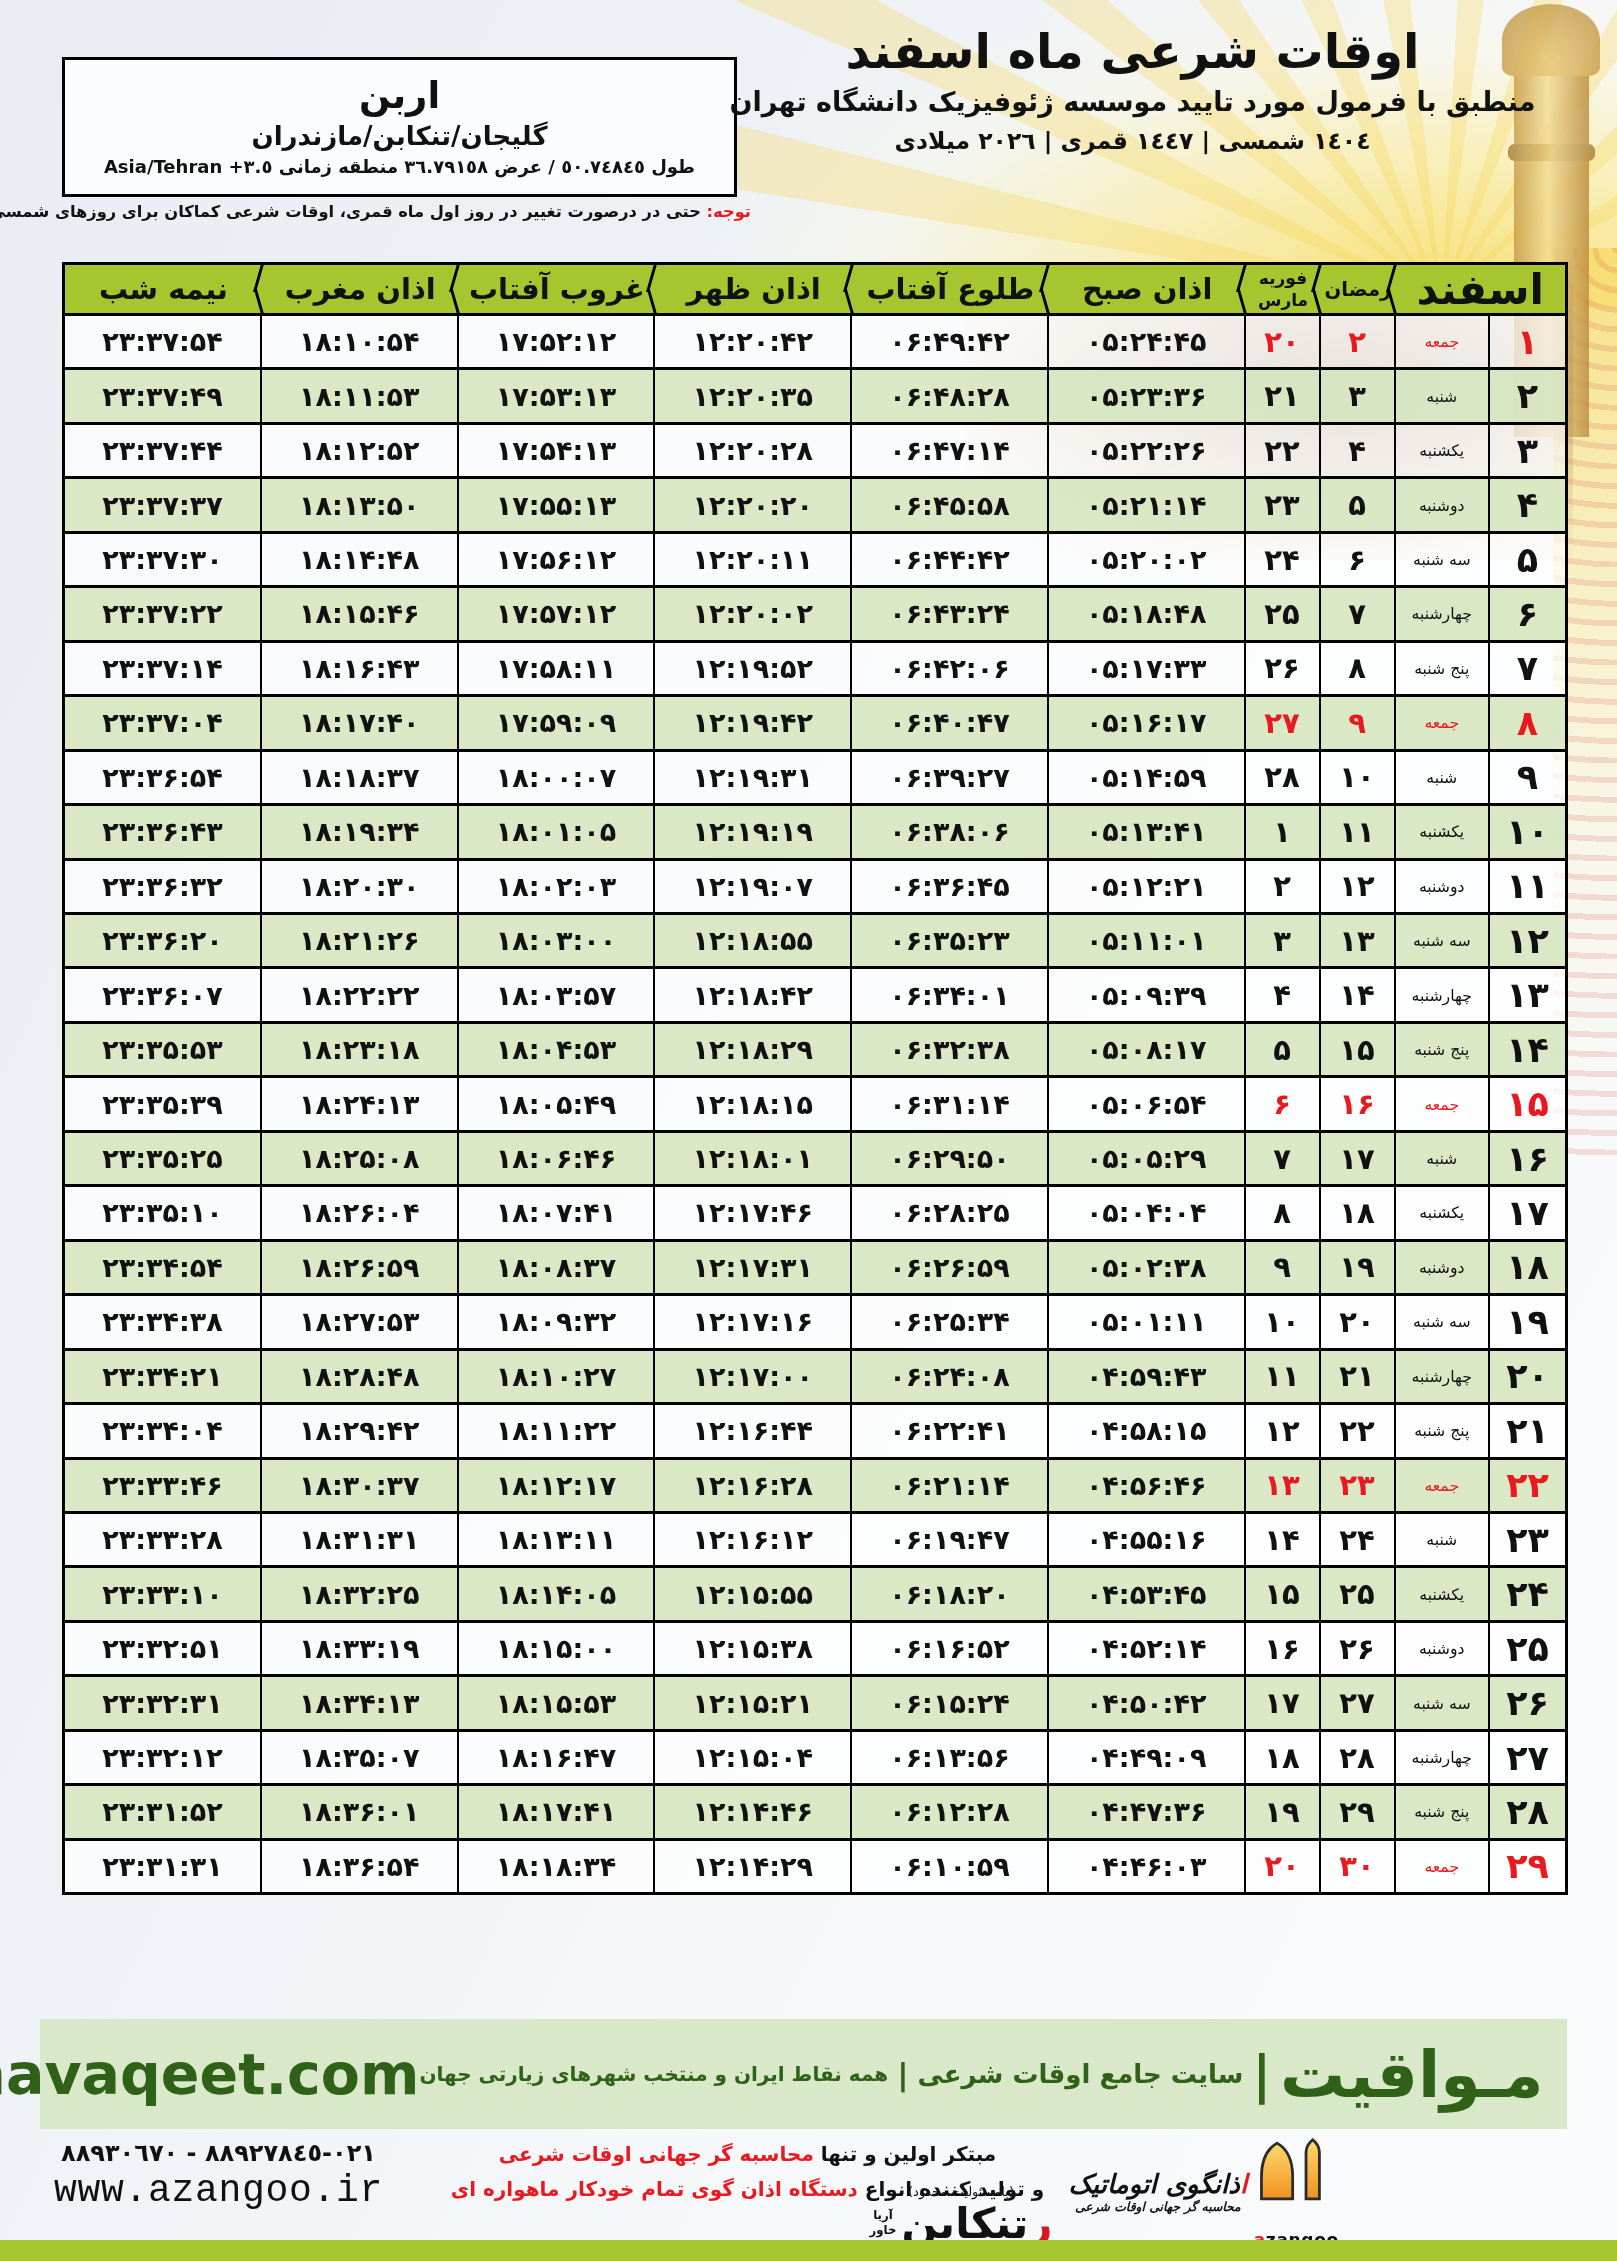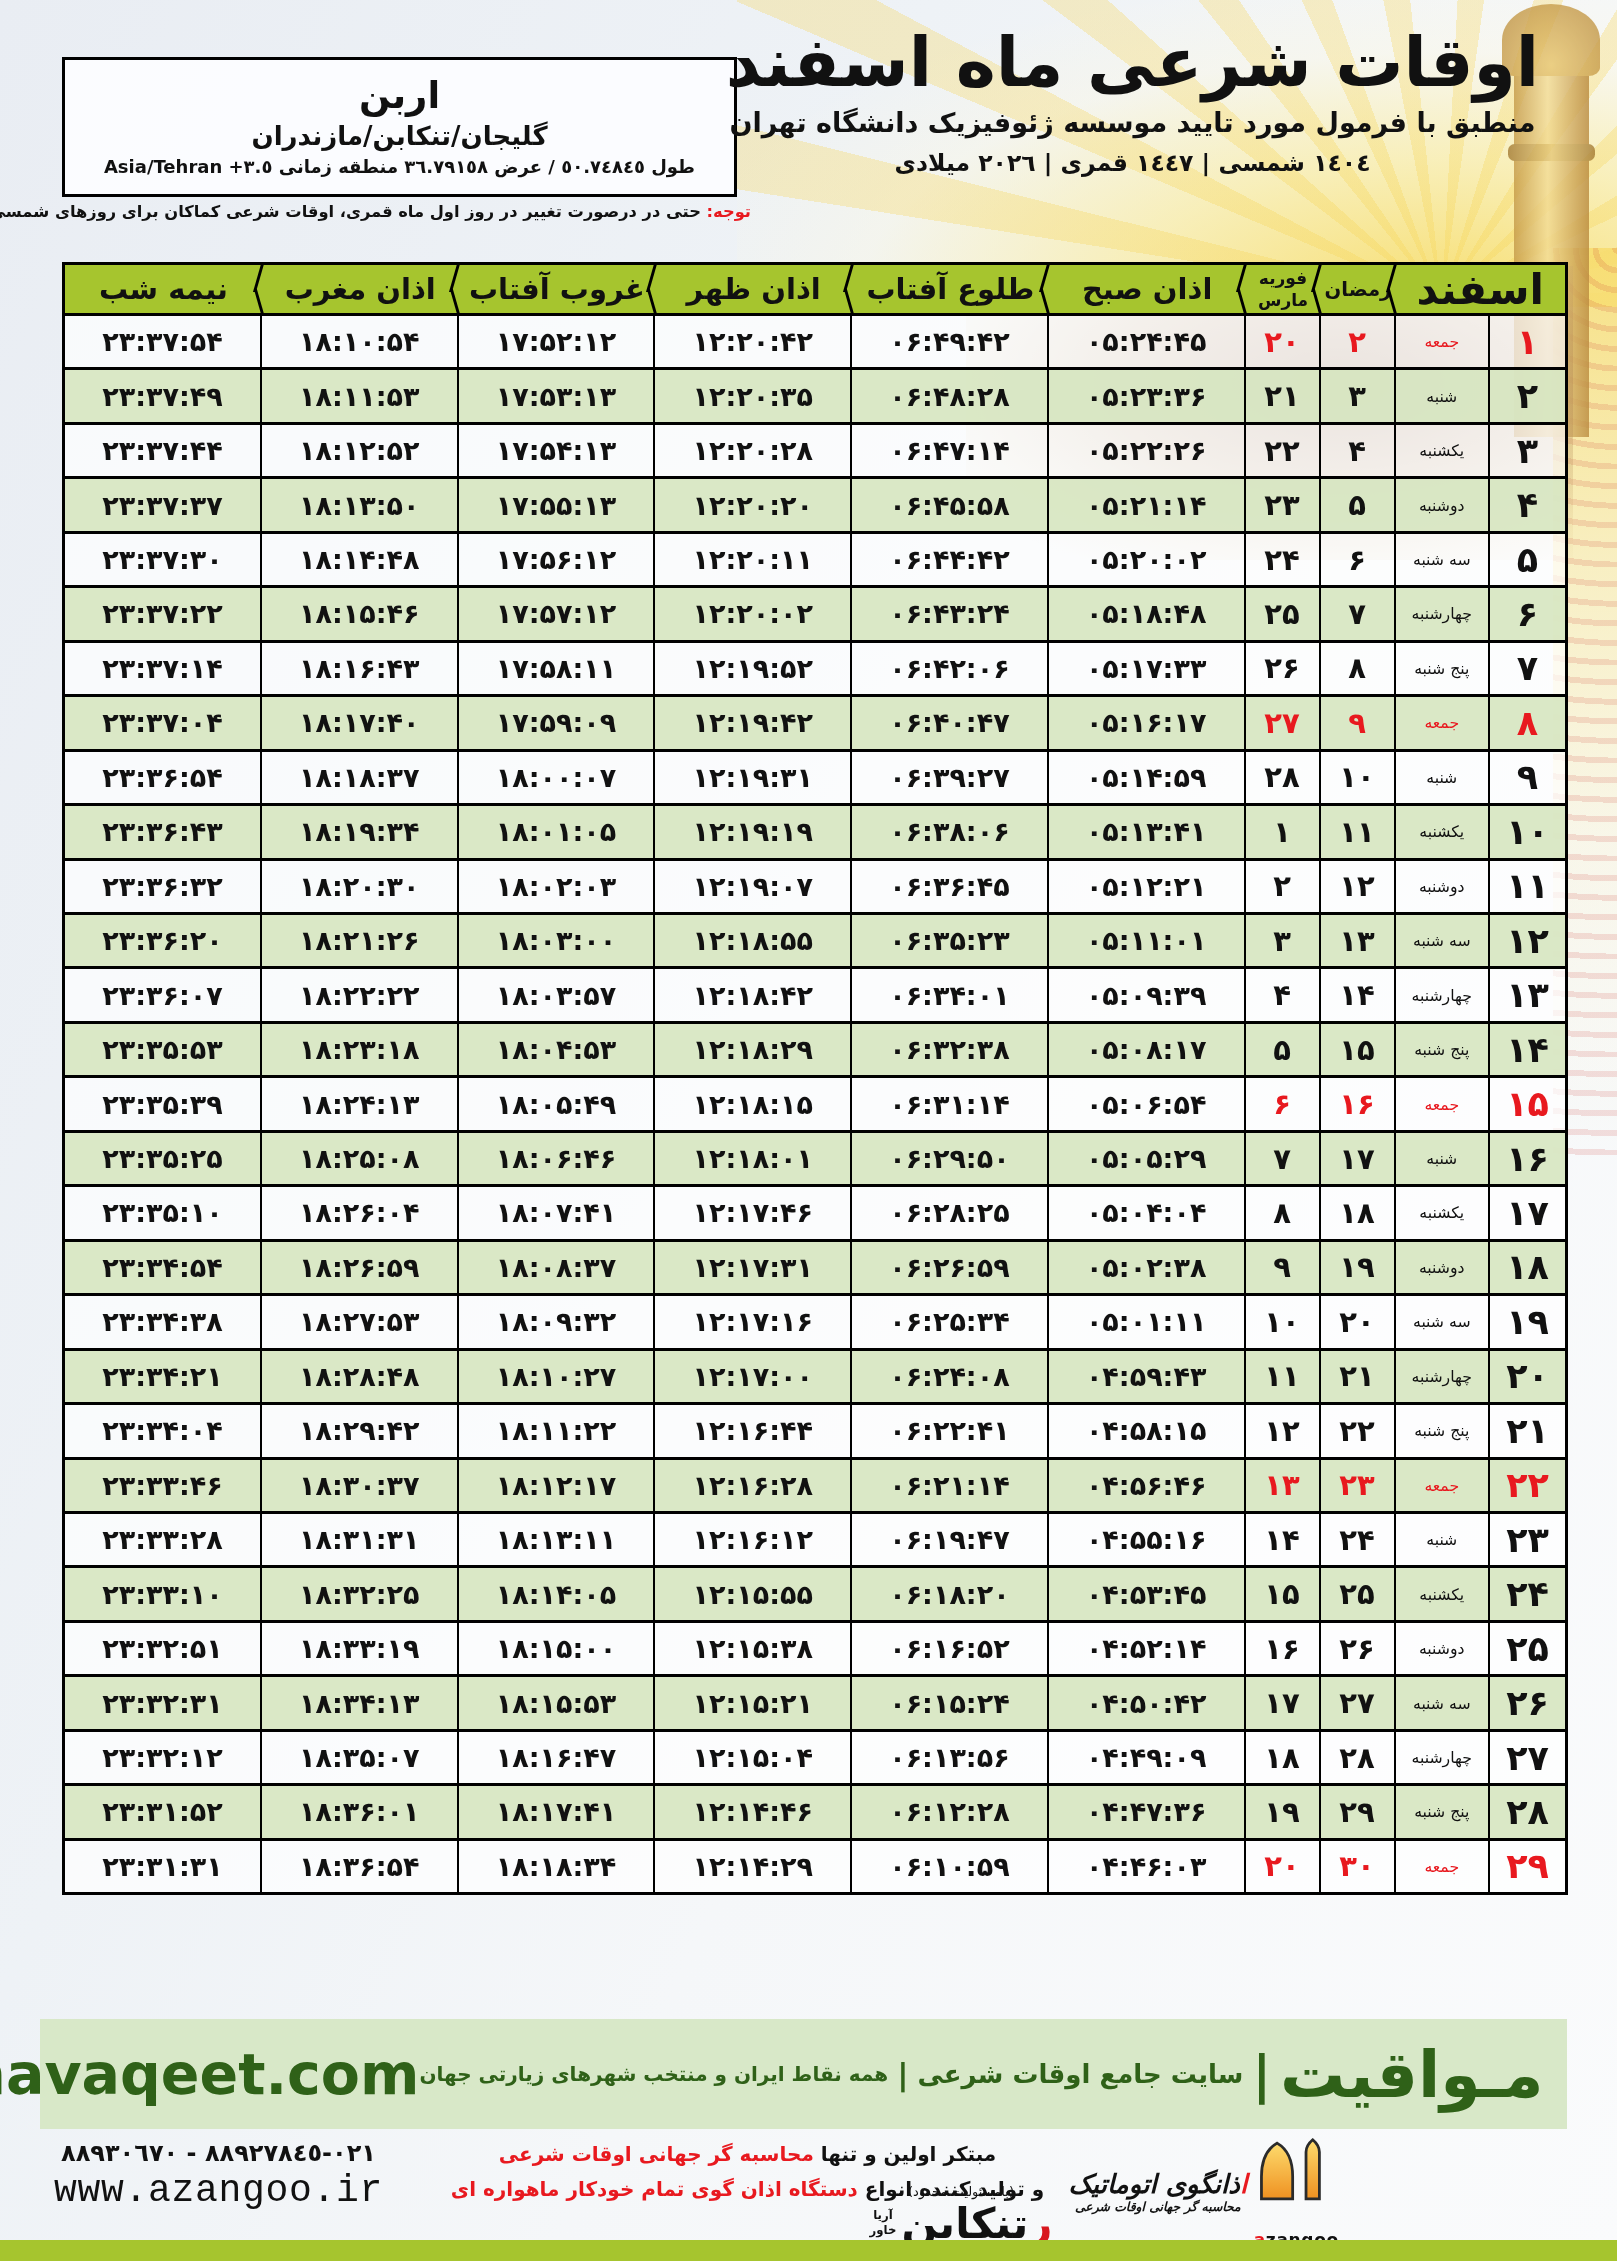--- a/index.html
+++ b/index.html
@@ -61,21 +61,21 @@
   .loc-coords .ltr{direction:ltr;unicode-bidi:isolate;}
   .note-line{
     position:absolute;left:40px;top:202px;width:711px;z-index:3;
     direction:rtl;text-align:right;font-size:16.3px;font-weight:bold;white-space:nowrap;
   }
   .note-line .note-label{color:var(--red);}
   .title-block{
     position:absolute;left:705px;top:26px;width:855px;z-index:3;
     direction:rtl;text-align:center;
   }
-  .title-main{font-size:68px;font-weight:bold;line-height:1.08;}
+  .title-main{font-size:48px;font-weight:bold;line-height:1.08;}
   .title-sub{font-size:27px;font-weight:bold;margin-top:7.8px;}
   .title-dates{font-size:23.5px;font-weight:bold;margin-top:10.4px;}
   
   .prayer-table{
     position:absolute;left:62px;top:262px;width:1506px;height:1633px;z-index:2;
     display:flex;flex-direction:column;border:3.9px solid #000;direction:rtl;
   }
   .thead{
     display:flex;flex:none;height:51px;background:var(--green);
     border-bottom:3.9px solid #000;align-items:stretch;

